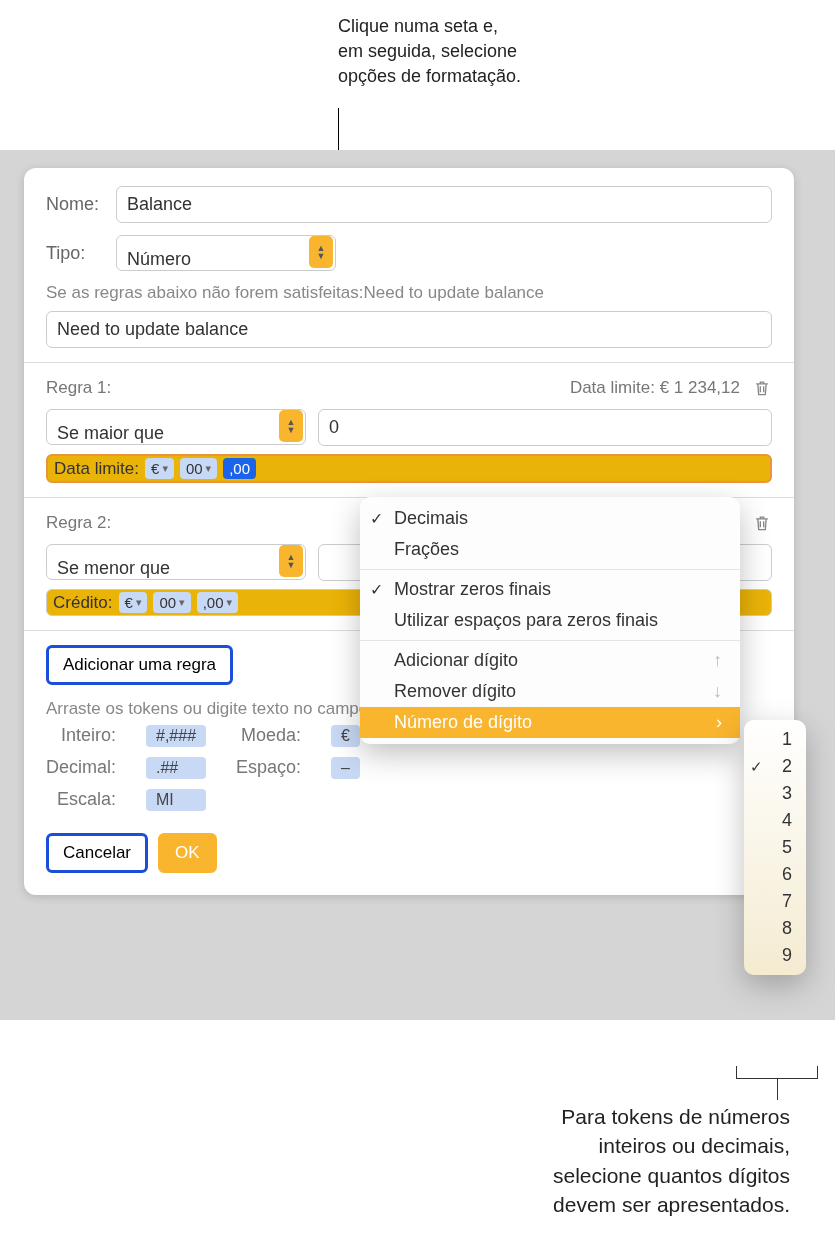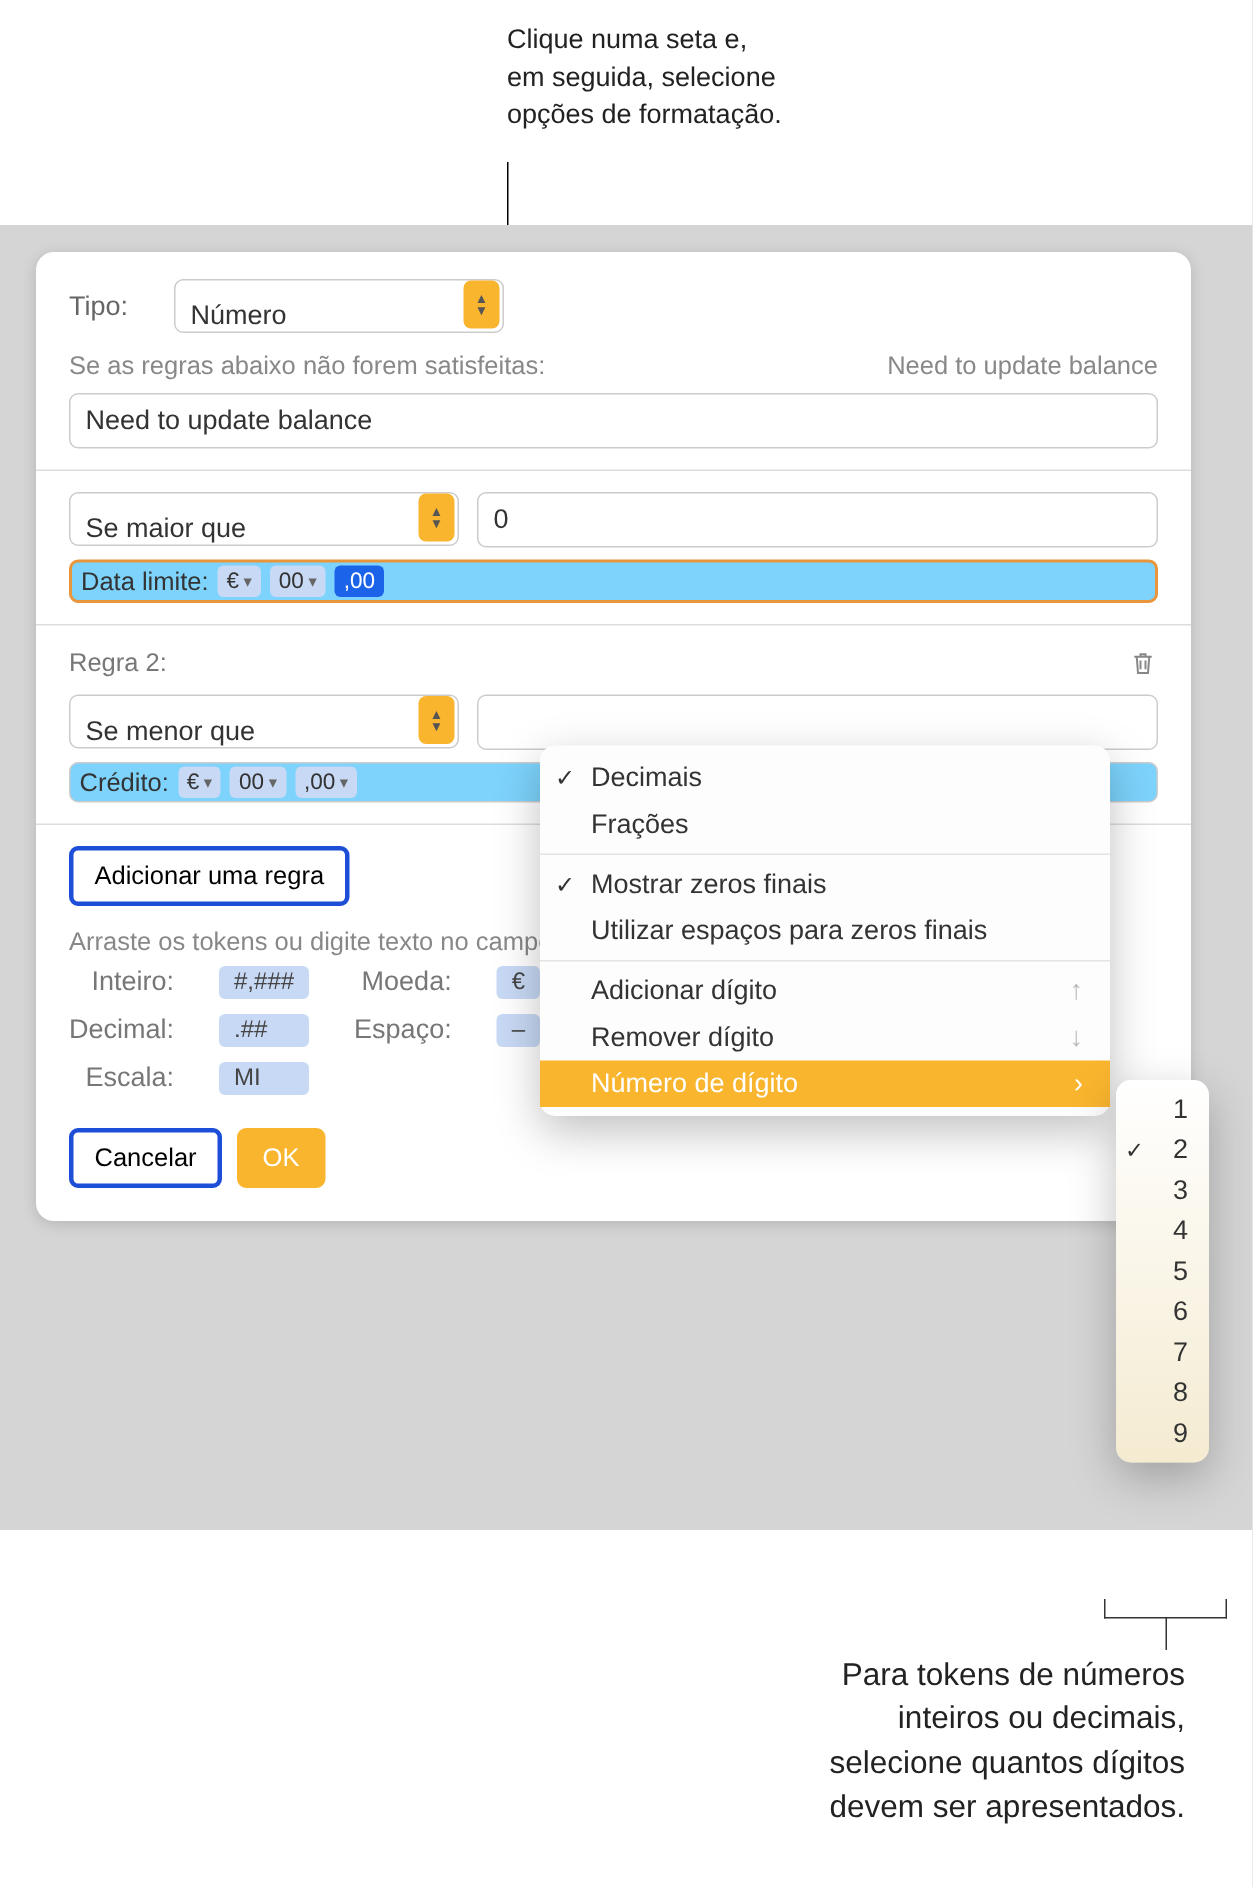--- a/index.html
+++ b/index.html
@@ -92,21 +92,21 @@
     font-size: 9px;
     color: #555;
     line-height: 8px;
   }
   .sub-label {
     color: #888;
     font-size: 17px;
     margin-top: 6px;
     margin-bottom: 8px;
     display: flex;
-    justify-content: space-between;
+    justify-content: flex-start;
   }
   .hr {
     border: none;
     border-top: 1px solid #ddd;
     margin: 14px -22px;
   }
   .rule-header {
     display: flex;
     justify-content: space-between;
     align-items: center;
@@ -126,21 +126,21 @@
   .cond-row .select-wrap .select-text { min-width: 230px; }
   .cond-row .text-input { flex: 1; }
   .token-row {
     display: flex;
     align-items: center;
     gap: 6px;
     border: 2px solid transparent;
     border-radius: 6px;
     padding: 2px 6px;
     font-size: 17px;
-    background: #7dd3fc;
+    background: #eab308;
   }
   .token-row.highlight {
     border-color: #e8953b;
   }
   .token-label {
     color: #333;
   }
   .tok {
     display: inline-flex;
     align-items: center;
@@ -313,40 +313,55 @@
 <div class="callout-top" style="white-space: pre-line;">Clique numa seta e,
 em seguida, selecione
 opções de formatação.</div>
 <div class="callout-line-v"></div>
 
 <div class="gray-backdrop"></div>
 
 <div class="dialog">
 
   
+  <div class="row">
+    <span class="label">Nome:</span>
+    <input class="text-input" value="Balance" style="">
+  </div>
 
   
   <div class="row">
     <span class="label">Tipo:</span>
     <div class="select-wrap">
       <span class="select-text">Número</span>
       <span class="select-stepper">▲<br>▼</span>
     </div>
   </div>
 
   
   <div class="sub-label">
     <span>Se as regras abaixo não forem satisfeitas:</span>
     <span>Need to update balance</span>
   </div>
   <input class="text-input" style="width: 100%;" value="Need to update balance">
 
   <hr class="hr">
 
   
+  <div class="rule-header">
+    <span>Regra 1:</span>
+    <span style="display:flex;align-items:center;gap:12px;">
+      <span>Data limite: € 1 234,12</span>
+      <span class="trash">
+        <svg viewBox="0 0 24 24" width="20" height="22">
+            <path fill="none" stroke="#888" stroke-width="1.6" d="M5 7h14M10 7V5h4v2M7 7l1 13h8l1-13M10 10v7M14 10v7"></path>
+          </svg>
+      </span>
+    </span>
+  </div>
   <div class="cond-row">
     <div class="select-wrap">
       <span class="select-text">Se maior que</span>
       <span class="select-stepper">▲<br>▼</span>
     </div>
     <input class="text-input" value="0" style="">
   </div>
   <div class="token-row highlight">
     <span class="token-label">Data limite:</span>
     <span class="tok">

